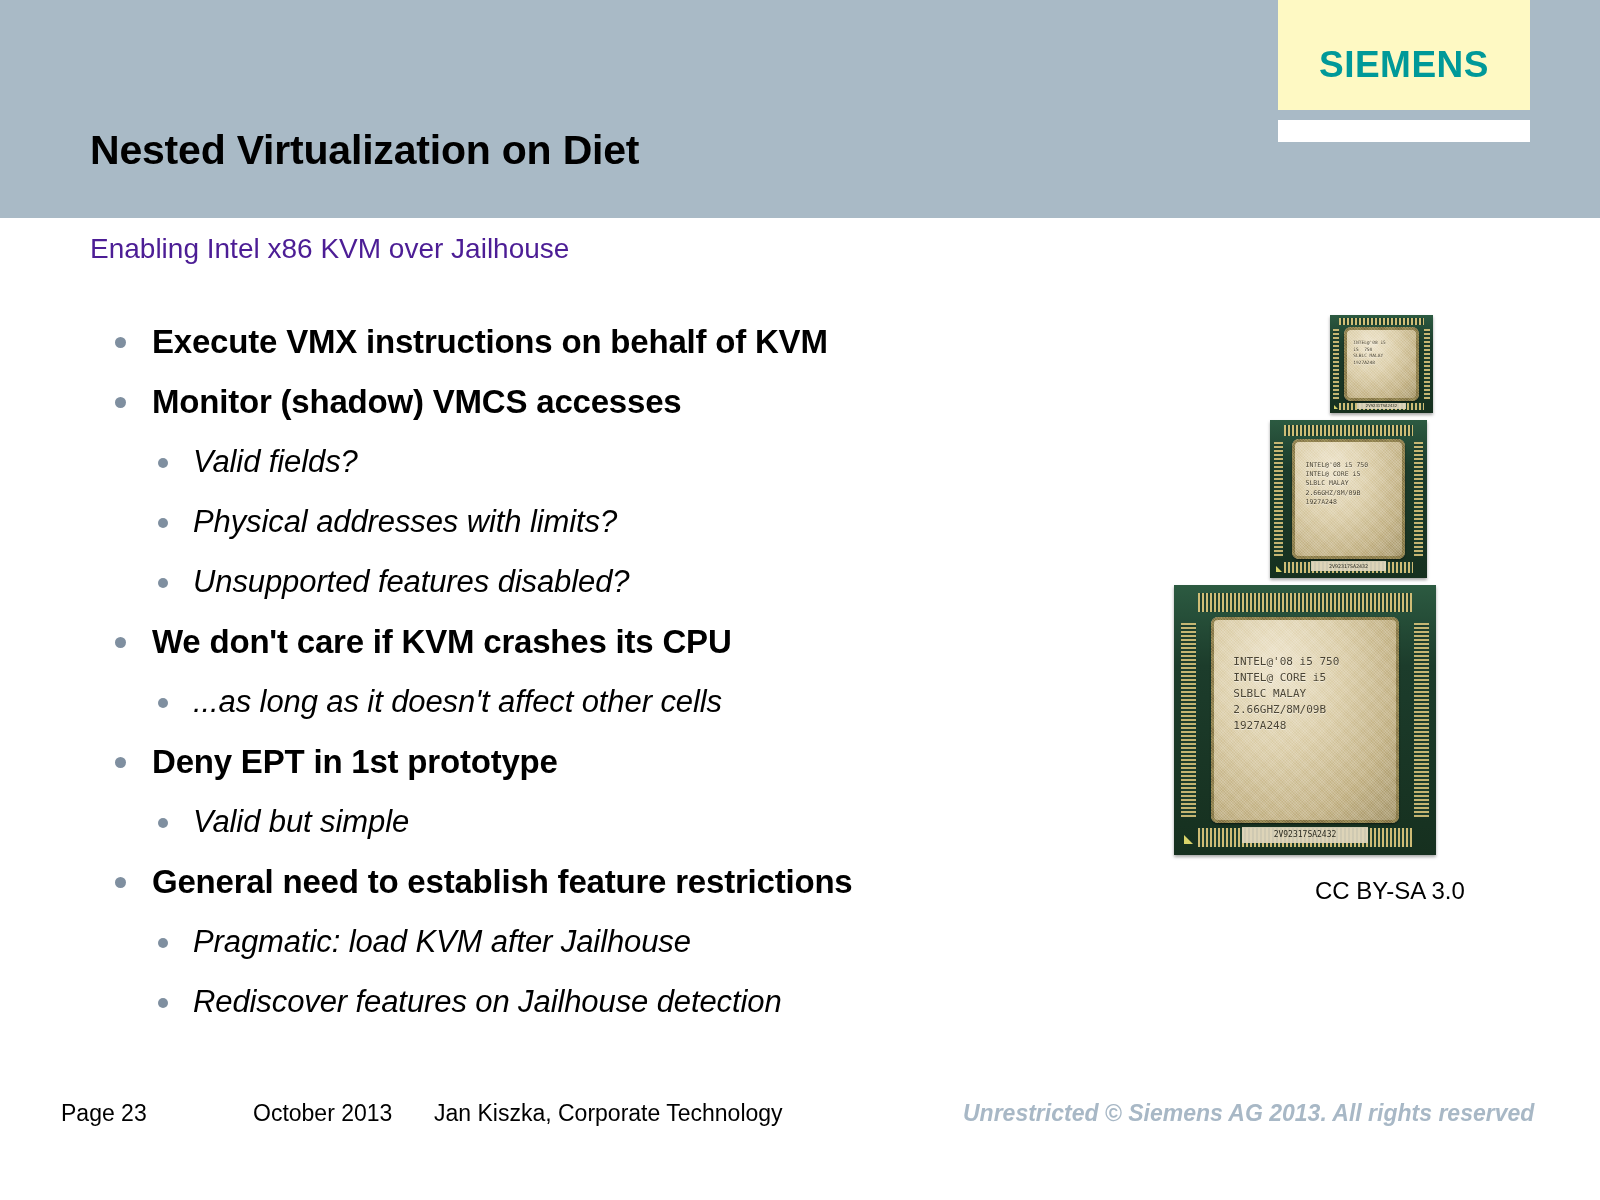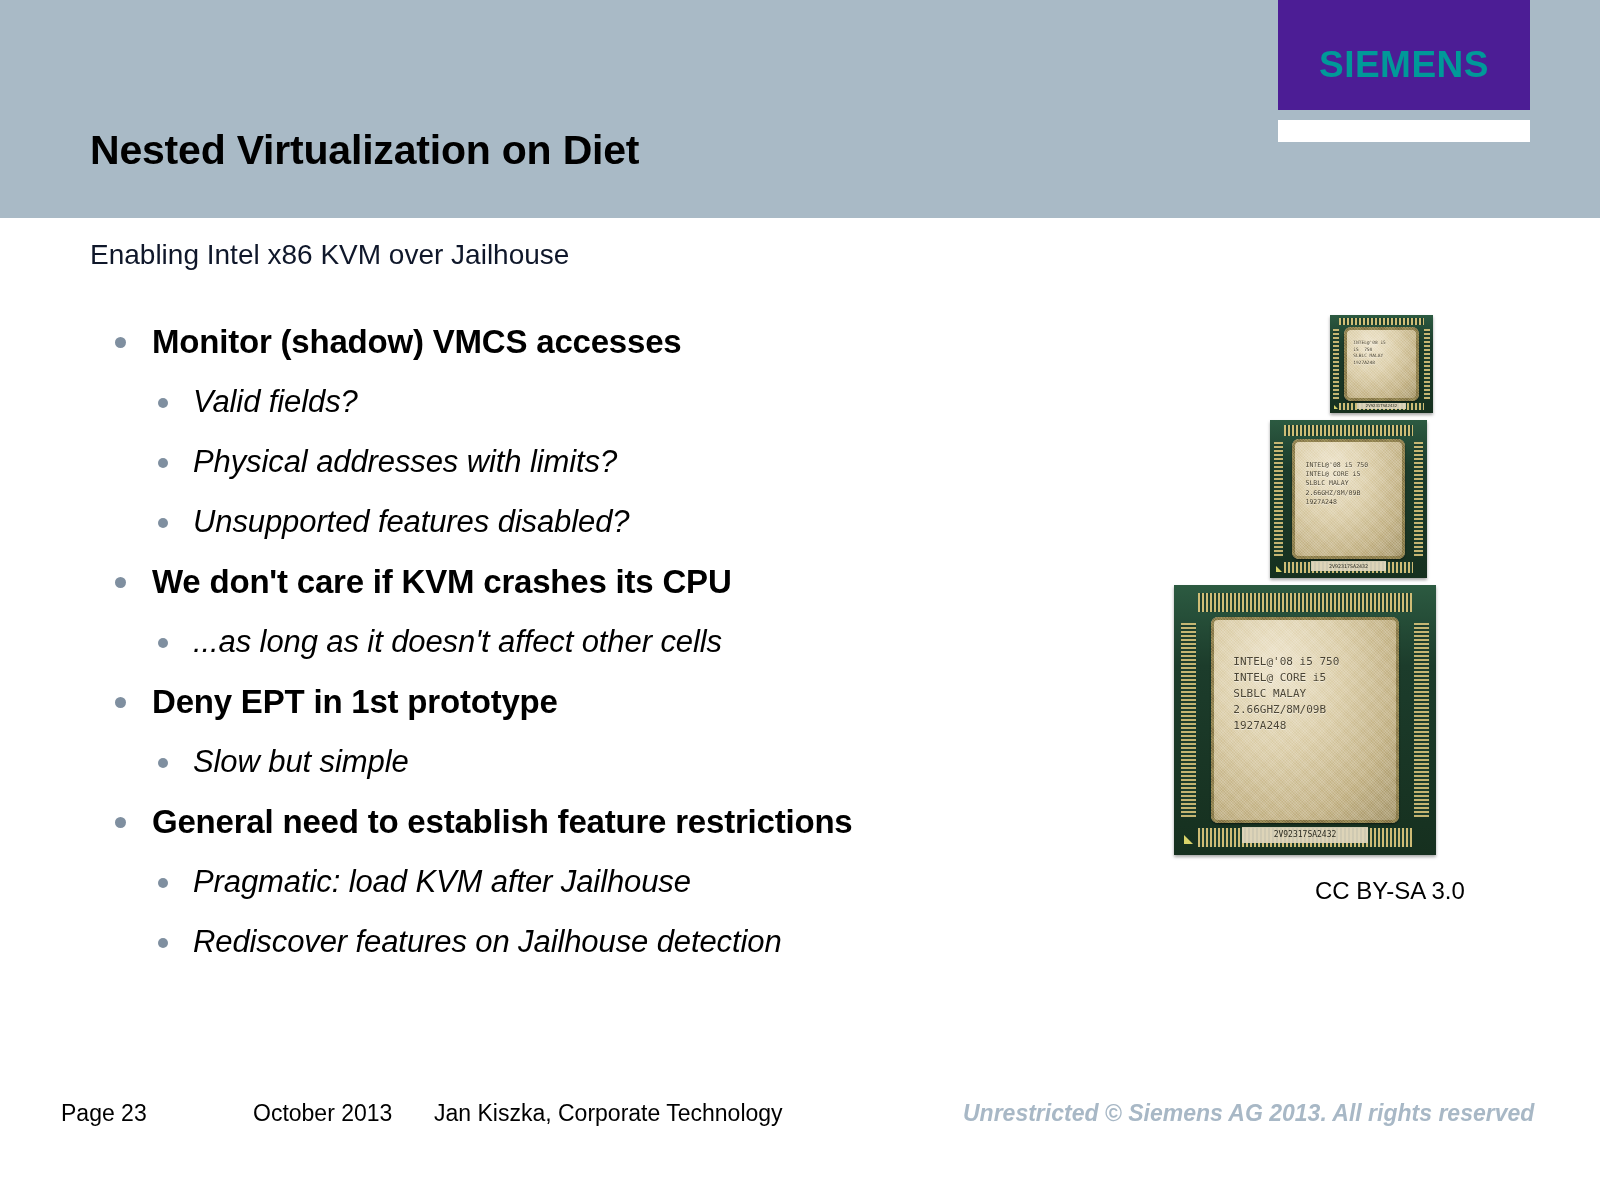--- a/index.html
+++ b/index.html
@@ -25,21 +25,21 @@
     height: 218px;
     background: #a9bac6;
   }
 
   .logo-box {
     position: absolute;
     left: 1278px;
     top: 0px;
     width: 252px;
     height: 110px;
-    background: #4c1d95;
+    background: #fef9c3;
     display: flex;
     align-items: center;
     justify-content: center;
   }
   .logo-wordmark {
     color: #009999;
     font-family: "Liberation Sans", sans-serif;
     font-weight: bold;
     font-size: 37px;
     letter-spacing: 0.5px;
@@ -63,24 +63,24 @@
     font-weight: bold;
     letter-spacing: -0.2px;
     color: #000000;
     white-space: nowrap;
   }
 
   
   .subtitle {
     position: absolute;
     left: 90px;
-    top: 239px;
+    top: 233px;
     font-size: 28px;
     font-weight: normal;
-    color: #0f172a;
+    color: #4c1d95;
     white-space: nowrap;
   }
 
   
   .bullet-list {
     position: absolute;
     left: 96px;
     top: 312px;
     width: 990px;
   }
@@ -303,23 +303,27 @@
   <span class="logo-wordmark">SIEMENS</span>
 </div>
 <div class="logo-bar"></div>
 
 <div class="slide-title">Nested Virtualization on Diet</div>
 
 <div class="subtitle">Enabling Intel x86 KVM over Jailhouse</div>
 
 <div class="bullet-list">
 
-
   <div class="bullet-row lvl1">
     <span class="dot"></span>
+    <span>Execute VMX instructions on behalf of KVM</span>
+  </div>
+
+  <div class="bullet-row lvl1">
+    <span class="dot"></span>
     <span>Monitor (shadow) VMCS accesses</span>
   </div>
 
   <div class="bullet-row lvl2">
     <span class="dot"></span>
     <span>Valid fields?</span>
   </div>
 
   <div class="bullet-row lvl2">
     <span class="dot"></span>
@@ -341,21 +345,21 @@
     <span>...as long as it doesn't affect other cells</span>
   </div>
 
   <div class="bullet-row lvl1">
     <span class="dot"></span>
     <span>Deny EPT in 1st prototype</span>
   </div>
 
   <div class="bullet-row lvl2">
     <span class="dot"></span>
-    <span>Slow but simple</span>
+    <span>Valid but simple</span>
   </div>
 
   <div class="bullet-row lvl1">
     <span class="dot"></span>
     <span>General need to establish feature restrictions</span>
   </div>
 
   <div class="bullet-row lvl2">
     <span class="dot"></span>
     <span>Pragmatic: load KVM after Jailhouse</span>

